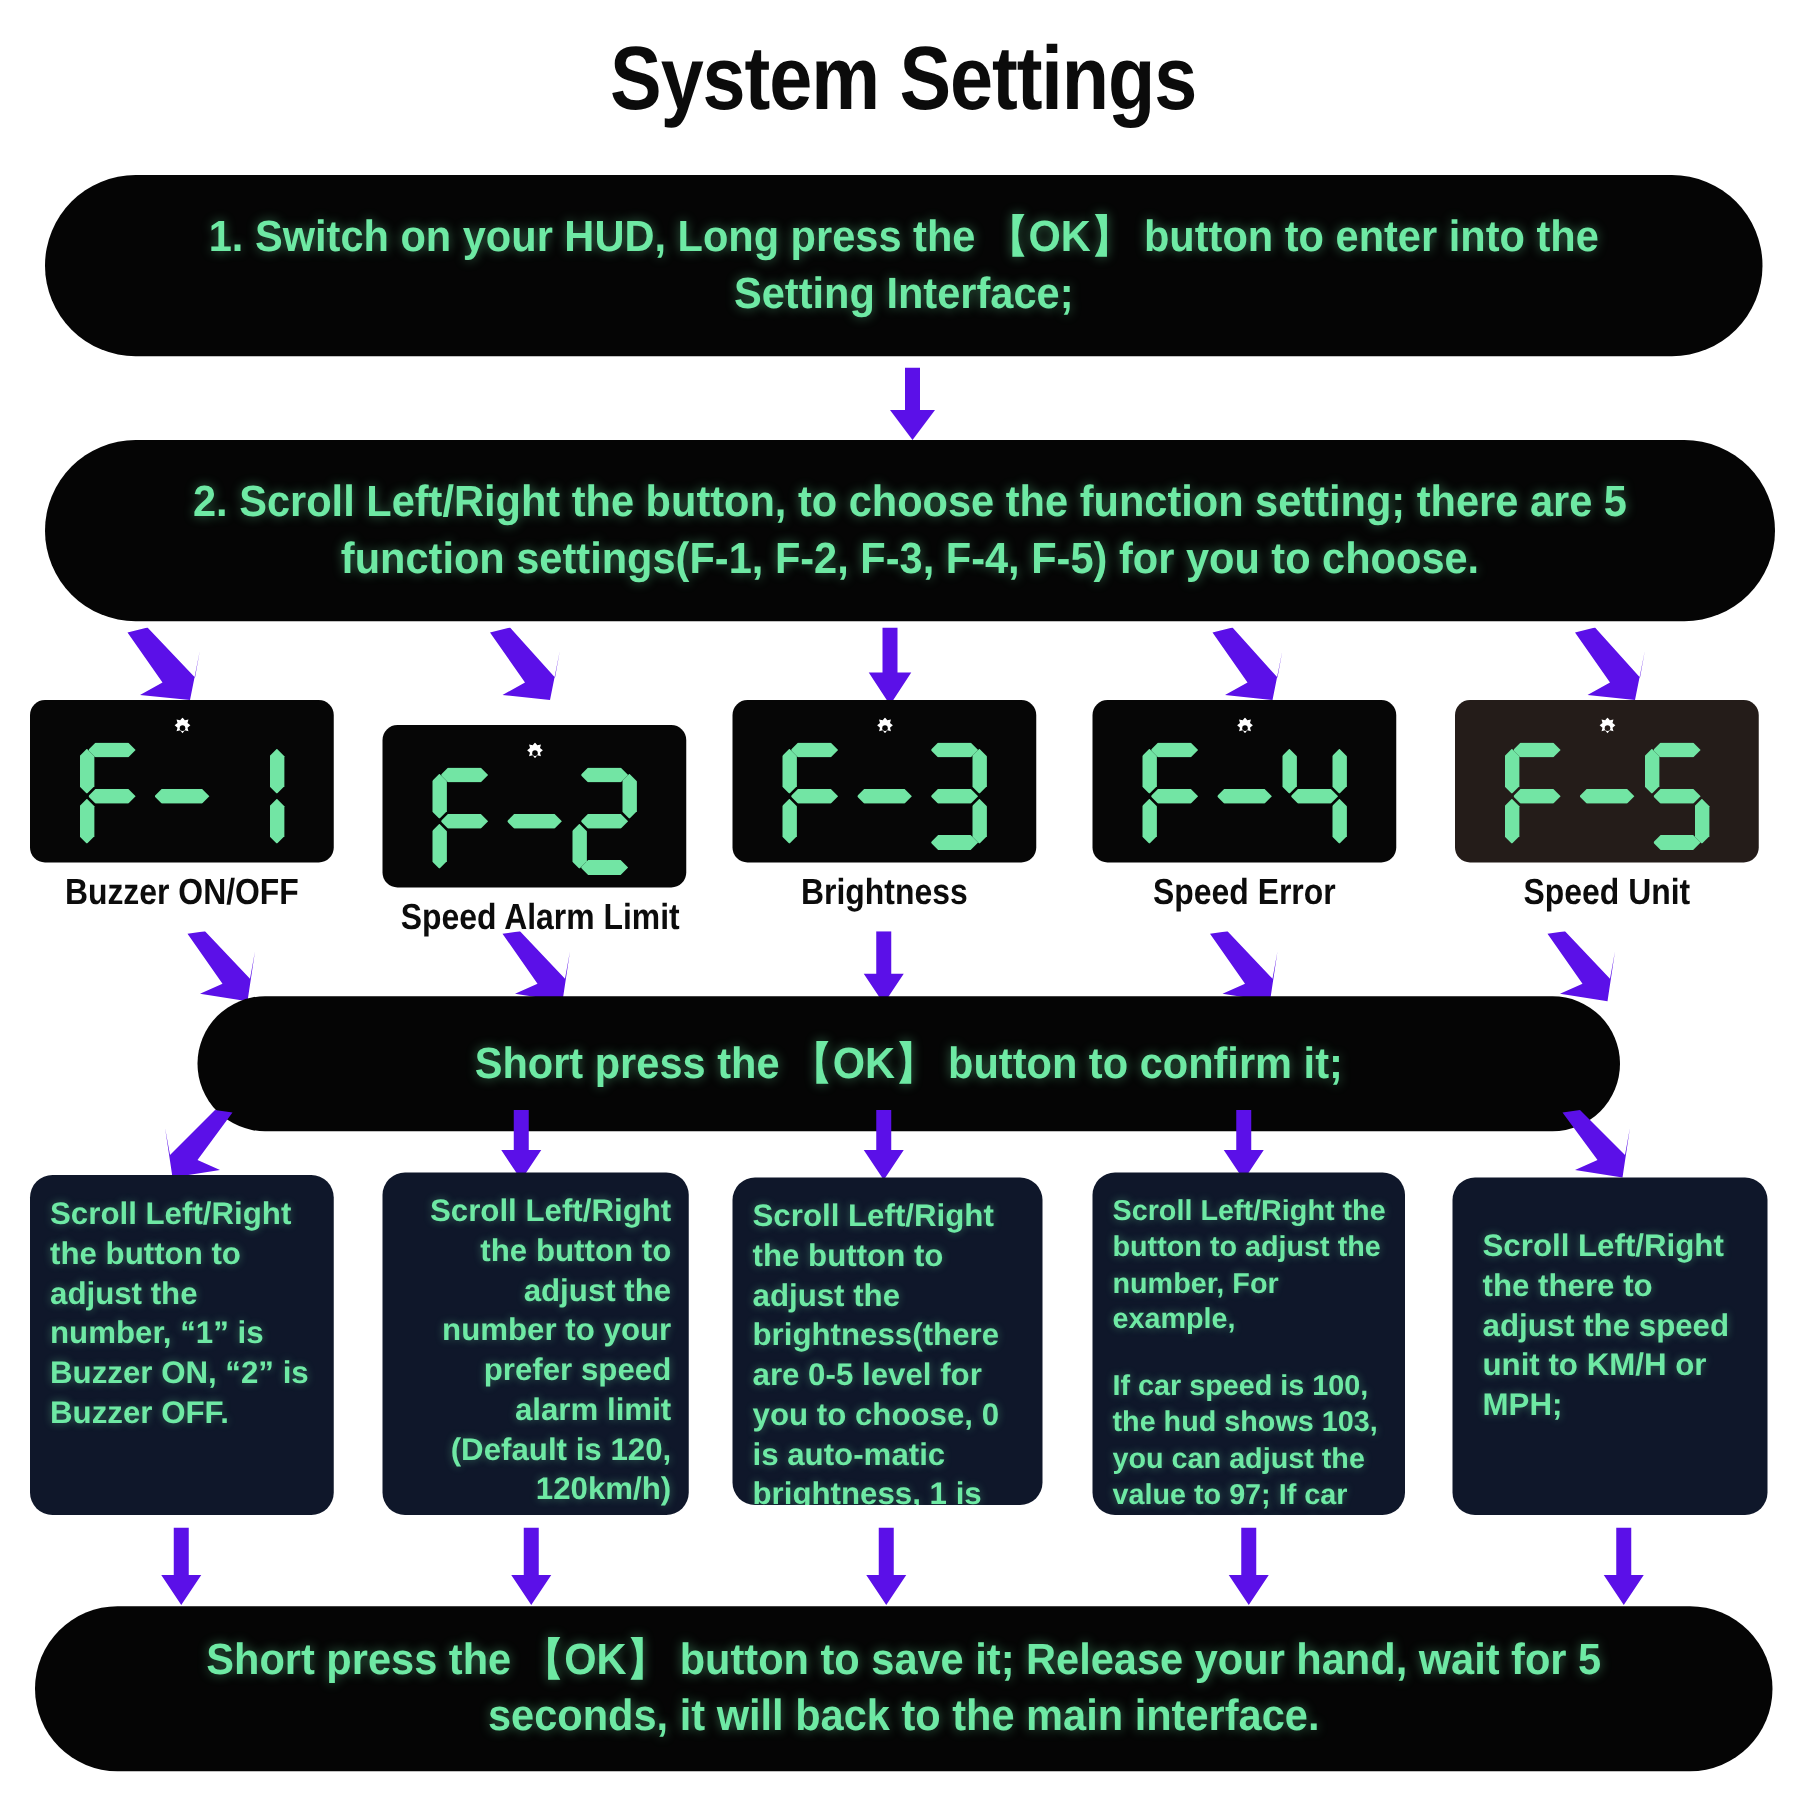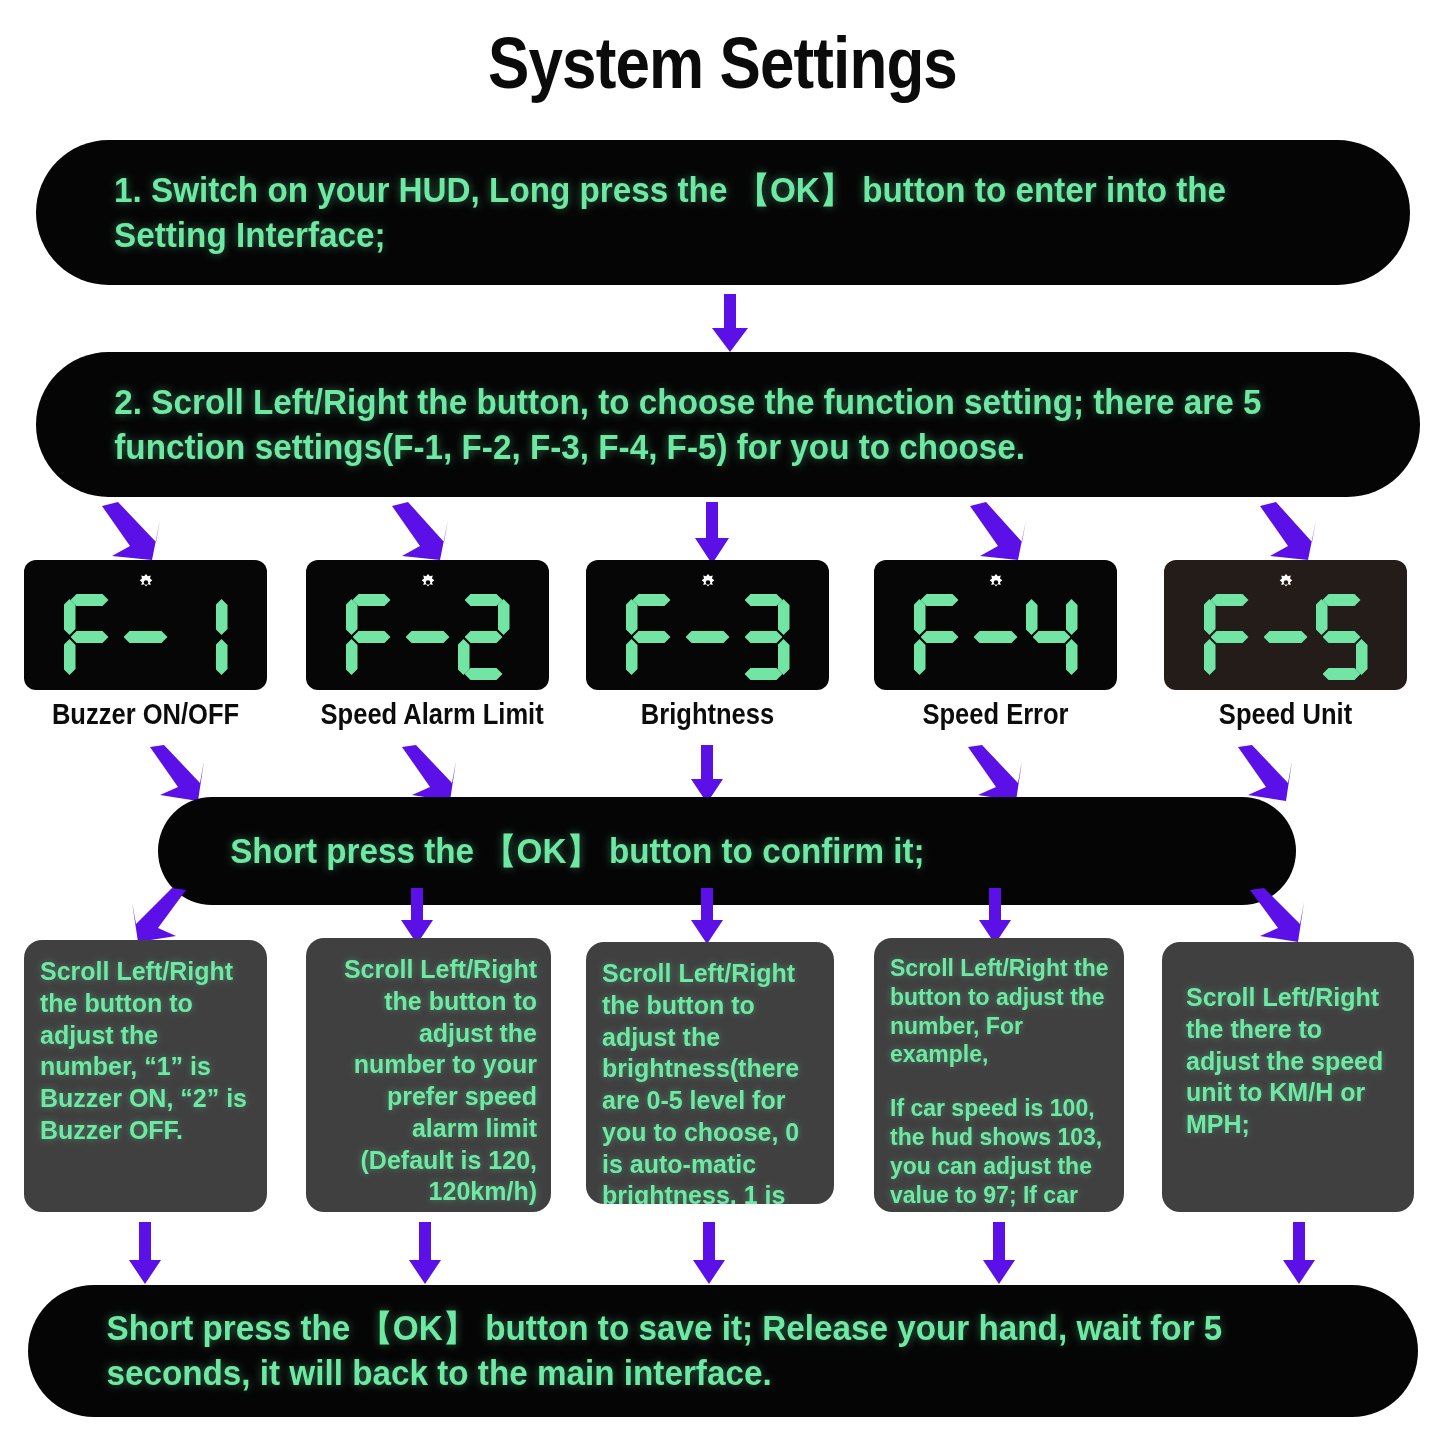--- a/index.html
+++ b/index.html
@@ -36,20 +36,21 @@
   }
 
   
   .pill {
     position: absolute;
     background: #050505;
     border-radius: 999px;
     display: flex;
     align-items: center;
     justify-content: center;
+    text-align: center;
     color: #6ee9a4;
     font-weight: bold;
     line-height: 1.28;
     padding: 6px 46px;
     text-shadow: 0 0 10px rgba(110,233,164,0.45);
   }
 
   #pill-step1 {
     left: 36px; top: 140px; width: 1374px; height: 145px;
     font-size: 35px;
@@ -148,21 +149,21 @@
     font-size: 29px;
     font-weight: bold;
     color: #0c0c0c;
     transform: scaleX(0.88);
     white-space: nowrap;
   }
 
   
   .detail-box {
     position: absolute;
-    background: #404040;
+    background: #0f172a;
     border-radius: 18px;
     color: #6ee9a4;
     font-weight: bold;
     padding: 16px 14px 14px 16px;
     text-shadow: 0 0 7px rgba(110,233,164,0.4);
     line-height: 1.27;
     overflow: hidden;
   }
 
   .detail-box p { margin: 0; }
@@ -240,21 +241,21 @@
             </span>
           <span class="seg-char">
             <i class="sg v vb"></i>
               <i class="sg v vc"></i>
           </span>
         </div>
       </div>
       <div class="hud-label">Buzzer ON/OFF</div>
     </div>
 
-    <div class="hud-cell" style="left:306px;">
+    <div class="hud-cell" style="left:306px;margin-top:20px;">
       <div class="hud-panel">
         <span class="gear-icon">
           <svg viewBox="0 0 20 20">
               <path d="M10 0 l2.2 2.7 3.4-.9 -.9 3.4 2.7 2.2 -2.7 2.2 .9 3.4 -3.4-.9 -2.2 2.7 -2.2-2.7 -3.4 .9 .9-3.4 -2.7-2.2 2.7-2.2 -.9-3.4 3.4 .9 Z" fill="#ffffff"></path>
               <circle cx="10" cy="10" r="2.6" fill="#060606"></circle>
             </svg>
         </span>
         <div class="seg-display">
           <span class="seg-char">
             <i class="sg h ha"></i>

